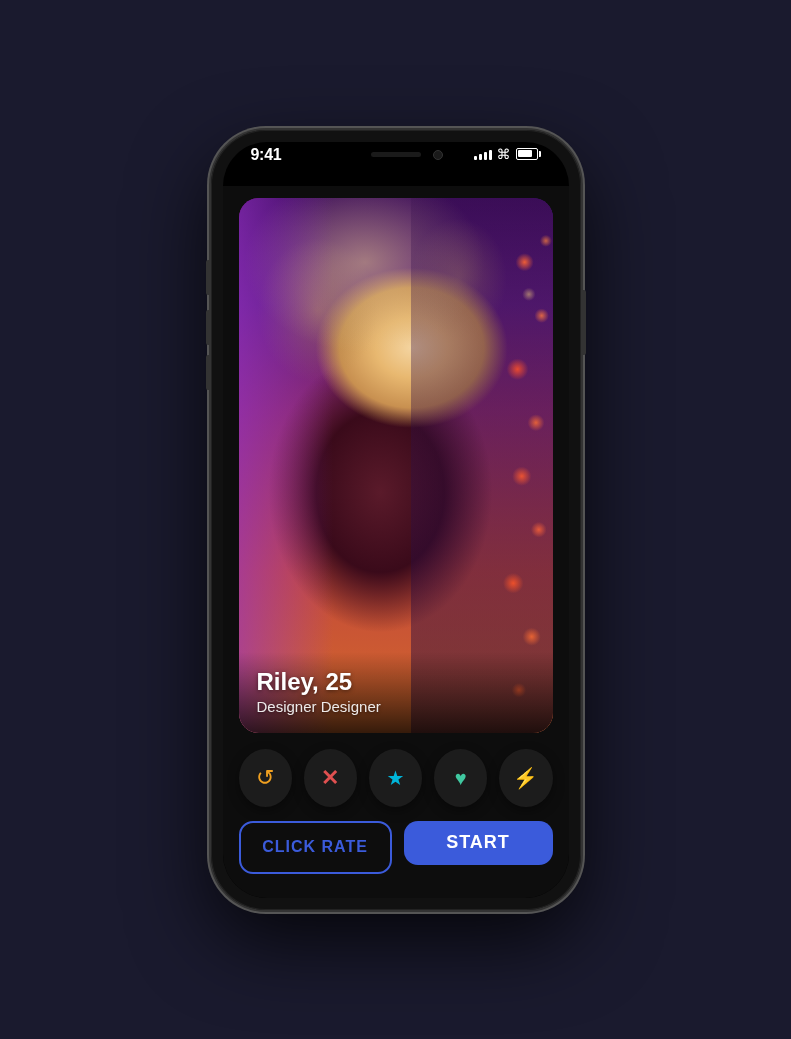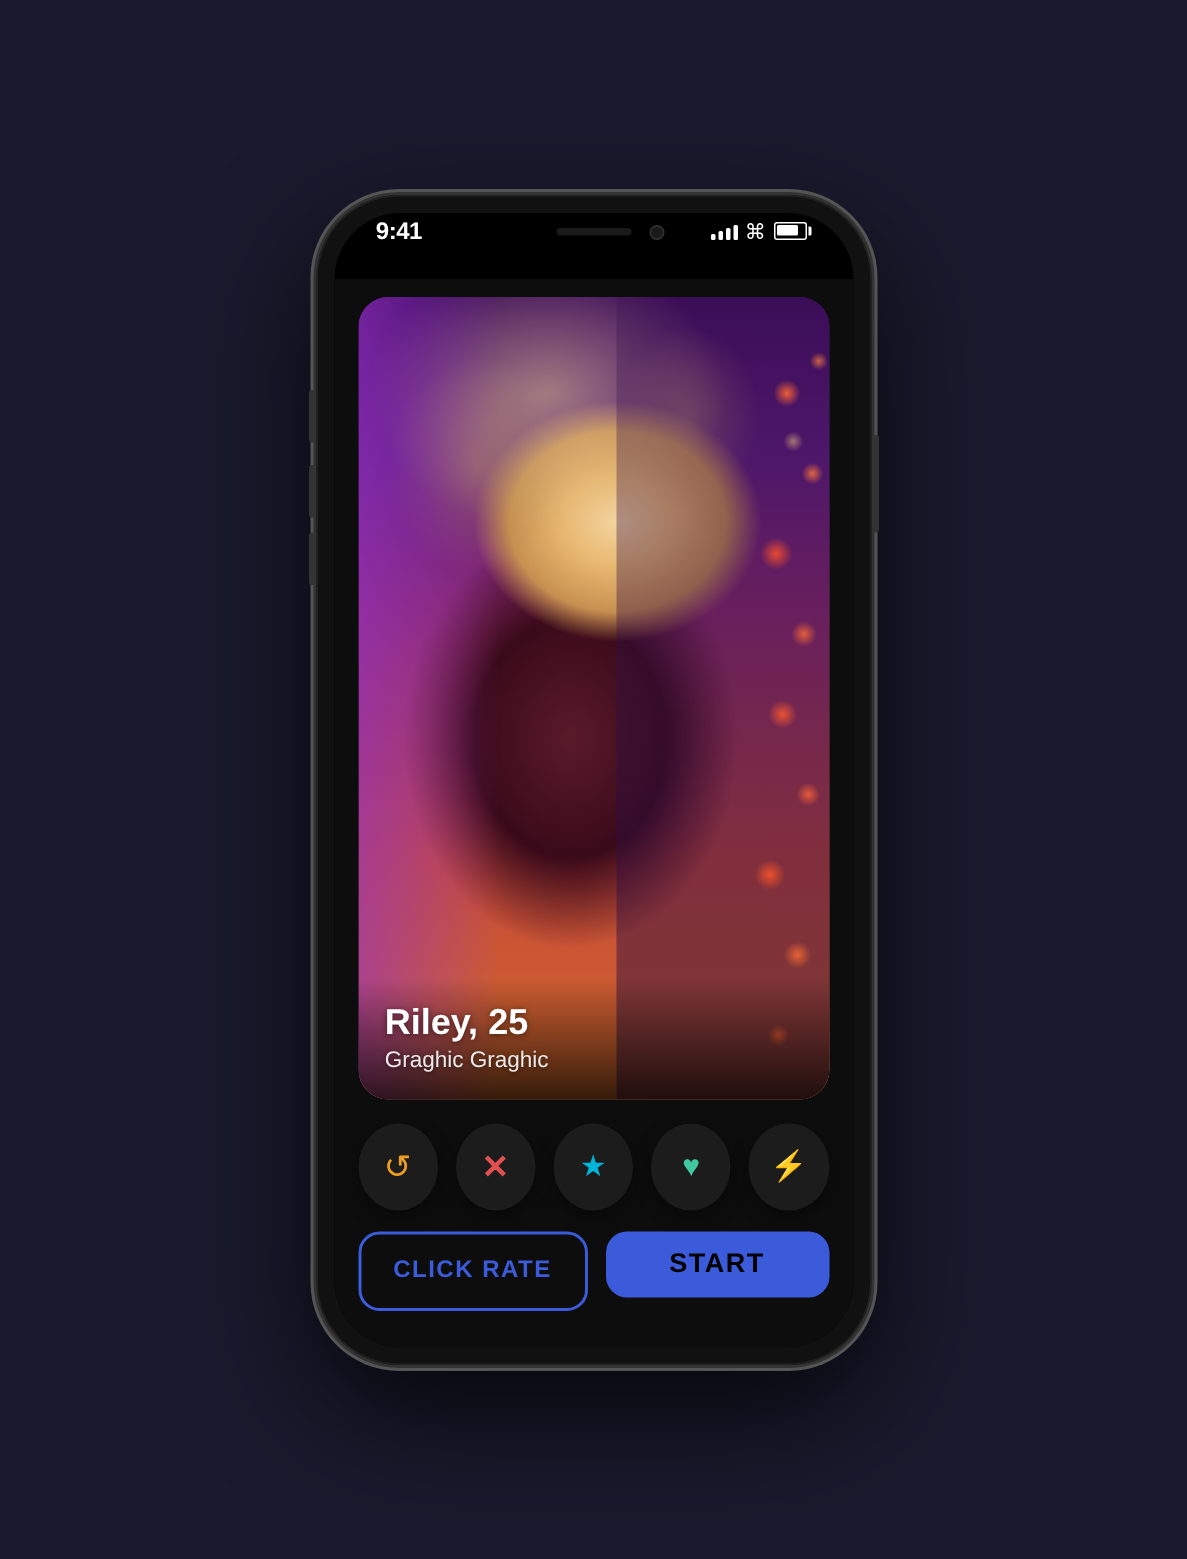--- a/index.html
+++ b/index.html
@@ -351,21 +351,21 @@
       align-items: center;
       justify-content: center;
     }
 
     .btn-start {
       flex: 1;
       height: 44px;
       border-radius: 14px;
       background: #3b5bdb;
       border: none;
-      color: #000000;
+      color: #ffffff;
       font-size: 18px;
       font-weight: 800;
       letter-spacing: 1px;
       cursor: pointer;
       display: flex;
       align-items: center;
       justify-content: center;
     }
 
     
@@ -429,21 +429,21 @@
 
       <div class="profile-card">
         <div class="profile-image-placeholder">
           <div class="person-silhouette"></div>
           <div class="hair-overlay"></div>
           <div class="bokeh-lights"></div>
           <div class="neon-left"></div>
         </div>
         <div class="profile-info">
           <div class="profile-name">Riley, 25</div>
-          <div class="profile-job">Graghic Graghic</div>
+          <div class="profile-job">Designer Designer</div>
         </div>
       </div>
 
       <div class="actions-row">
         <button class="action-btn" title="Undo">
           <span class="btn-icon icon-undo">↺</span>
         </button>
         <button class="action-btn" title="Dislike">
           <span class="btn-icon icon-x">✕</span>
         </button>

